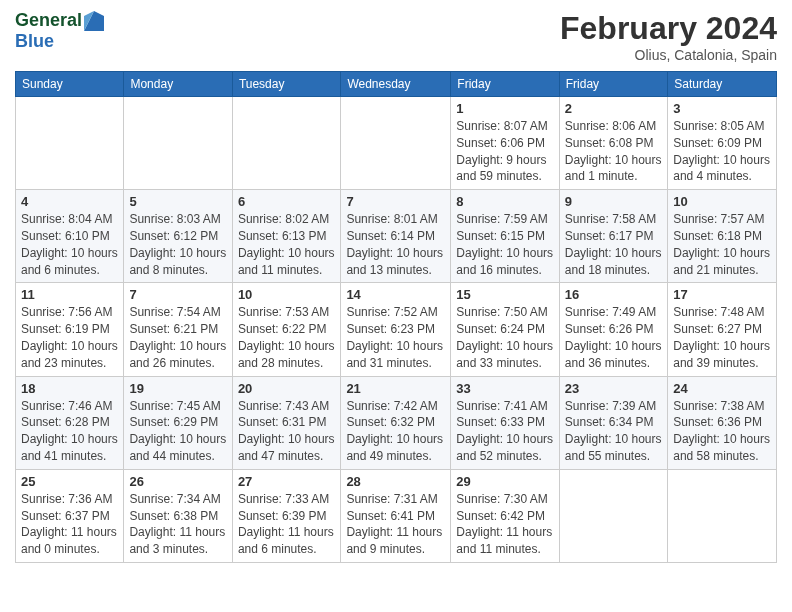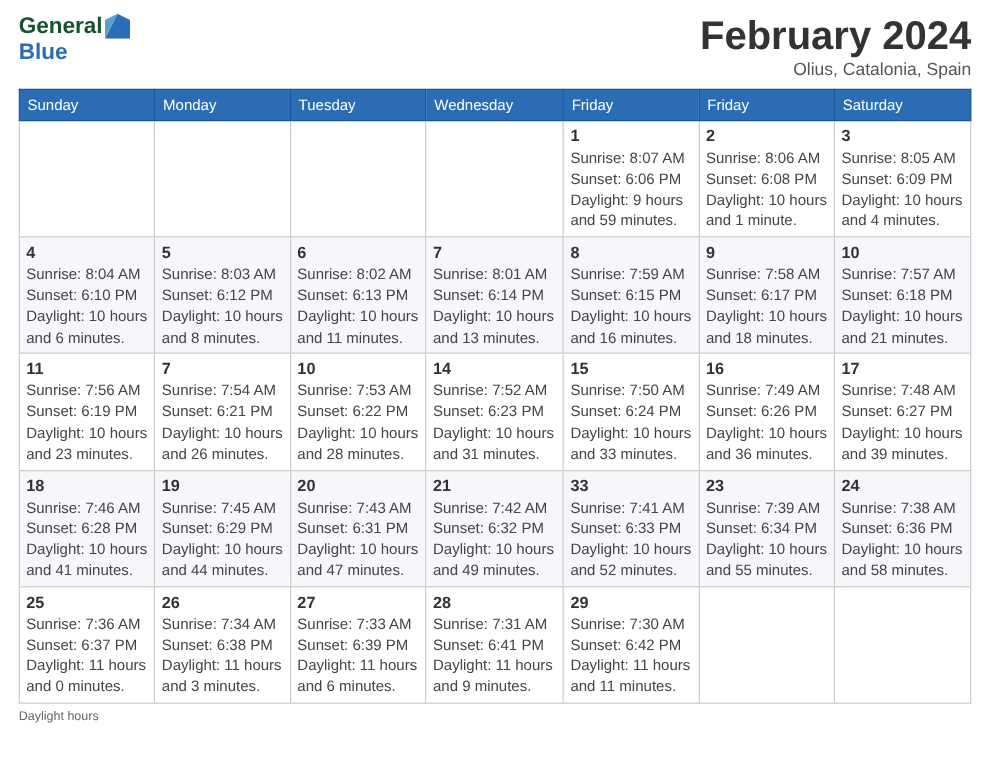--- a/index.html
+++ b/index.html
@@ -266,16 +266,13 @@
           <td>
             <div class="day-number">29</div>
             <div class="day-info">Sunrise: 7:30 AM<br>Sunset: 6:42 PM<br>Daylight: 11 hours<br>and 11 minutes.</div>
           </td>
           <td class="empty-cell"></td>
           <td class="empty-cell"></td>
         </tr>
       </tbody>
   </table>
 
-  <div class="footer">
-    <span>Daylight hours</span>
-  </div>
 </div>
 
 </body></html>

